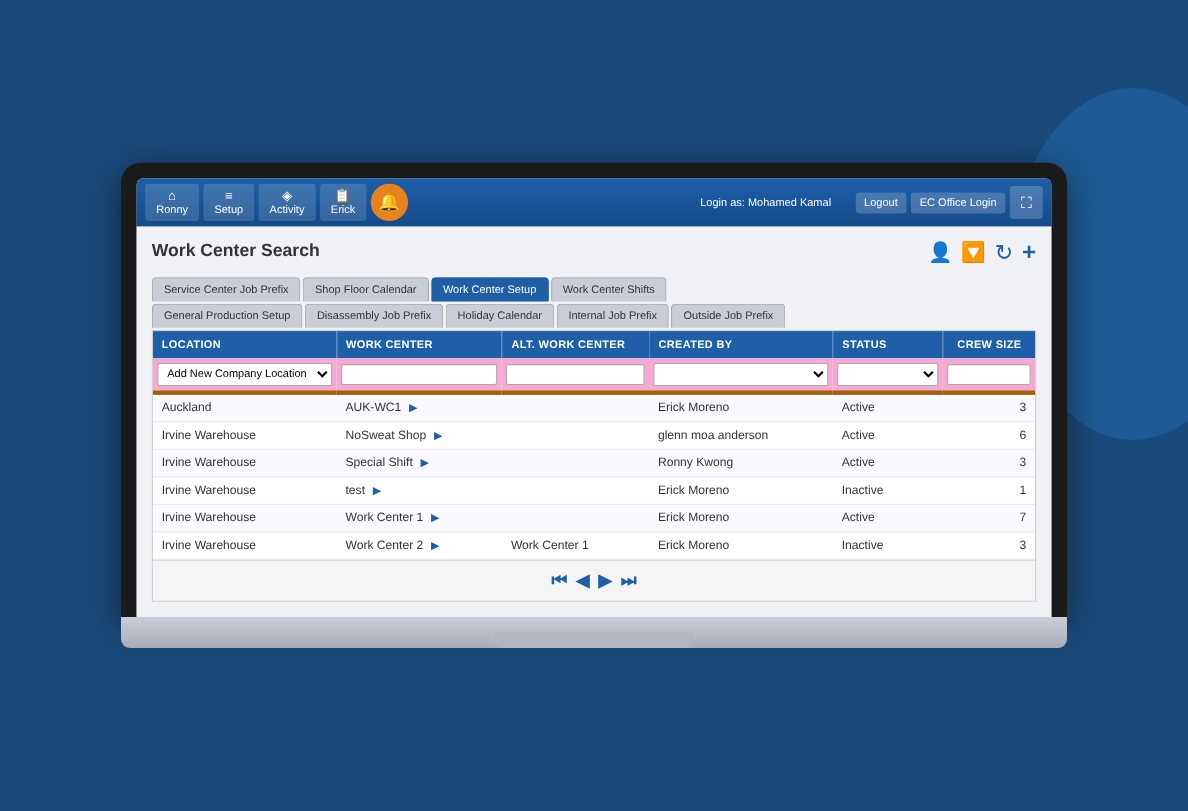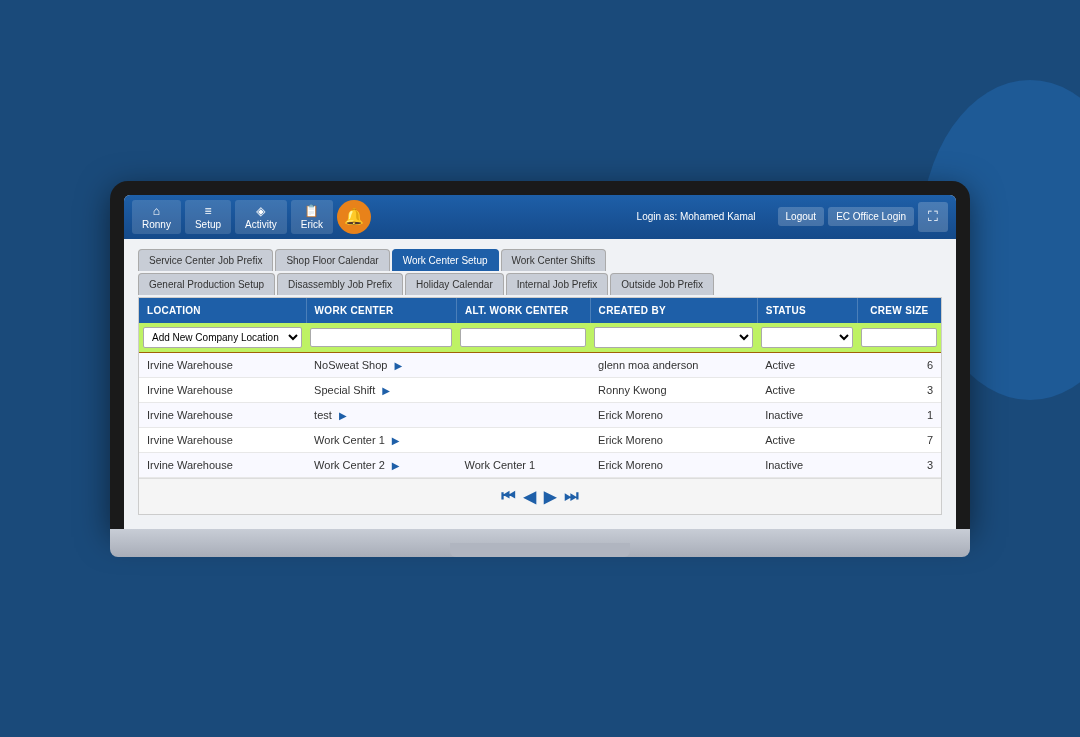--- a/index.html
+++ b/index.html
@@ -209,22 +209,22 @@
       font-weight: bold;
       letter-spacing: 0.3px;
       border-right: 1px solid rgba(255,255,255,0.2);
       margin-top: 24px;
     }
     thead th:last-child { border-right: none; }
 
     
     .filter-row td {
       padding: 4px 4px;
-      background: #bef264;
-      border-bottom: 1px solid #a16207;
+      background: #f9a8d4;
+      border-bottom: 4px solid #a16207;
     }
     .filter-row select, .filter-row input {
       width: 100%;
       padding: 3px 4px;
       border: 1px solid #aaa;
       border-radius: 2px;
       font-size: 10px;
       background: #fff;
     }
 
@@ -303,20 +303,37 @@
           <span class="nav-user-info">Login as: Mohamed Kamal</span>
           <button class="nav-logout-btn">Logout</button>
           <button class="nav-logout-btn">EC Office Login</button>
           <button class="nav-expand-btn">
             <span>⛶</span>
           </button>
         </div>
 
         <div class="content-area">
 
+          <div class="search-header">
+            <span class="search-title">Work Center Search</span>
+            <div class="search-actions">
+              <button class="action-icon-btn">
+                <span>👤</span>
+              </button>
+              <button class="action-icon-btn">
+                <span>🔽</span>
+              </button>
+              <button class="action-icon-btn">
+                <span style="font-size:20px;">↻</span>
+              </button>
+              <button class="action-icon-btn" style="font-size:22px; font-weight:bold;">
+                <span>+</span>
+              </button>
+            </div>
+          </div>
 
           <div class="tabs-row">
             <div class="tab">Service Center Job Prefix</div>
             <div class="tab">Shop Floor Calendar</div>
             <div class="tab active">Work Center Setup</div>
             <div class="tab">Work Center Shifts</div>
           </div>
 
           <div class="tabs-row">
             <div class="tab">General Production Setup</div>
@@ -361,20 +378,28 @@
                     <select>
                       <option></option>
                     </select>
                   </td>
                   <td class="col-crewsize">
                     <input type="text" style="">
                   </td>
                 </tr>
 
                 <tr>
+                  <td>Auckland</td>
+                  <td>AUK-WC1 <span class="arrow-icon">▶</span></td>
+                  <td></td>
+                  <td>Erick Moreno</td>
+                  <td>Active</td>
+                  <td class="col-crewsize" style="text-align:right;">3</td>
+                </tr>
+                <tr>
                   <td>Irvine Warehouse</td>
                   <td>NoSweat Shop <span class="arrow-icon">▶</span></td>
                   <td></td>
                   <td>glenn moa anderson</td>
                   <td>Active</td>
                   <td class="col-crewsize" style="text-align:right;">6</td>
                 </tr>
                 <tr>
                   <td>Irvine Warehouse</td>
                   <td>Special Shift <span class="arrow-icon">▶</span></td>

